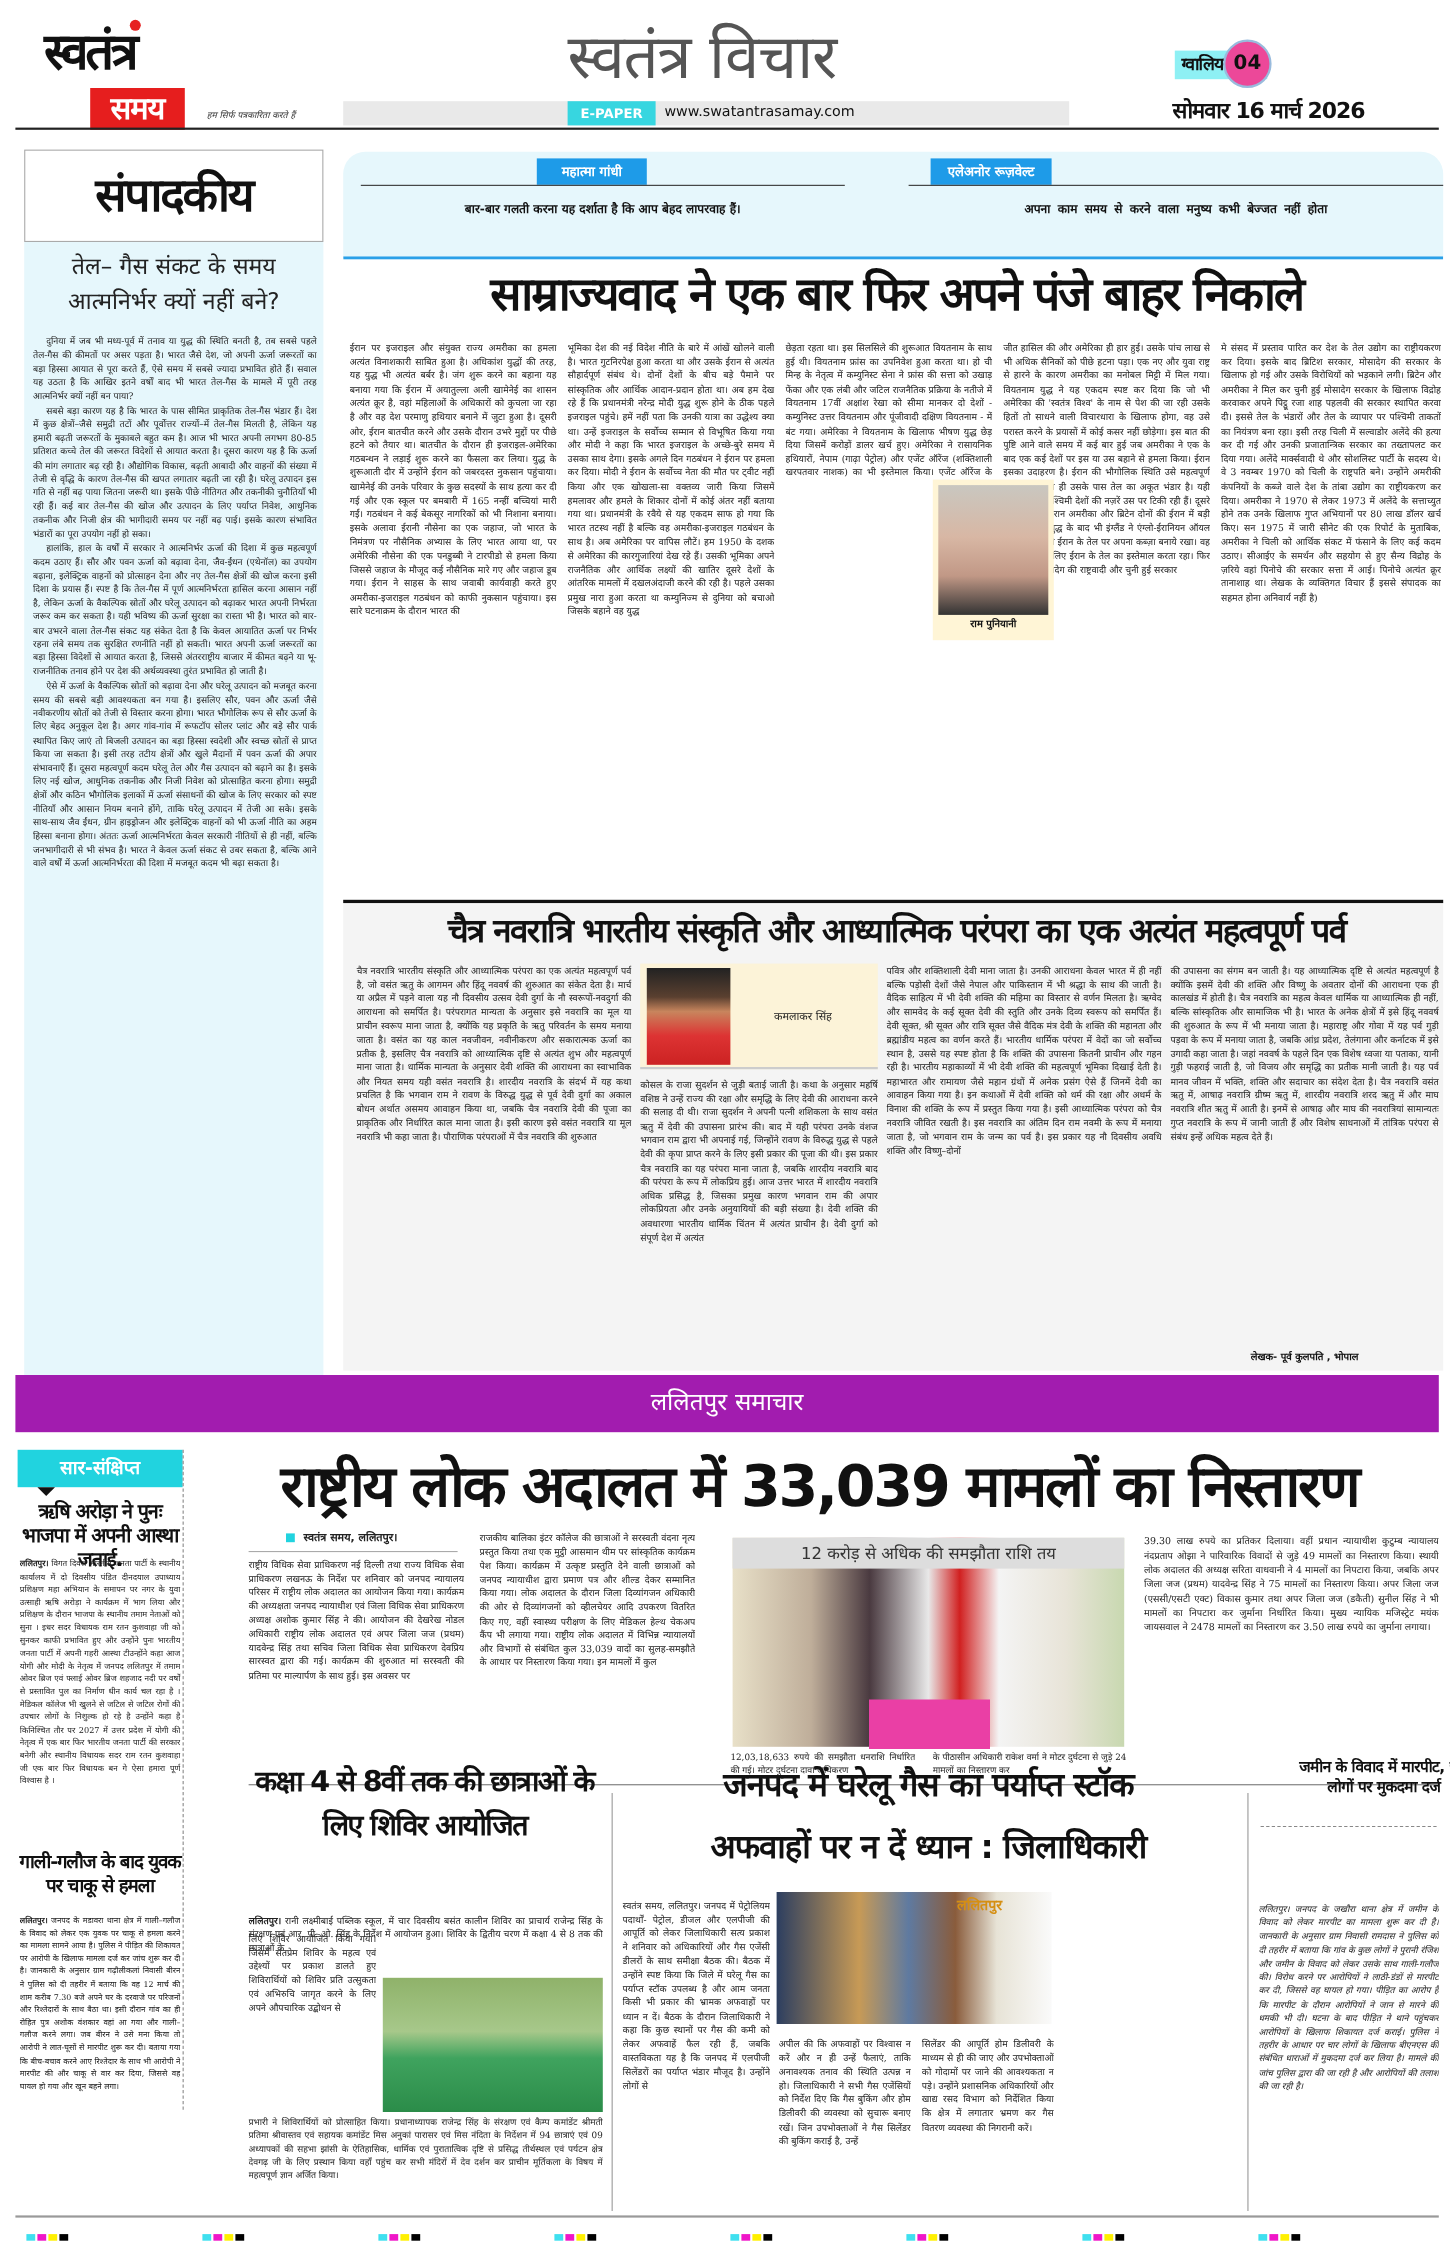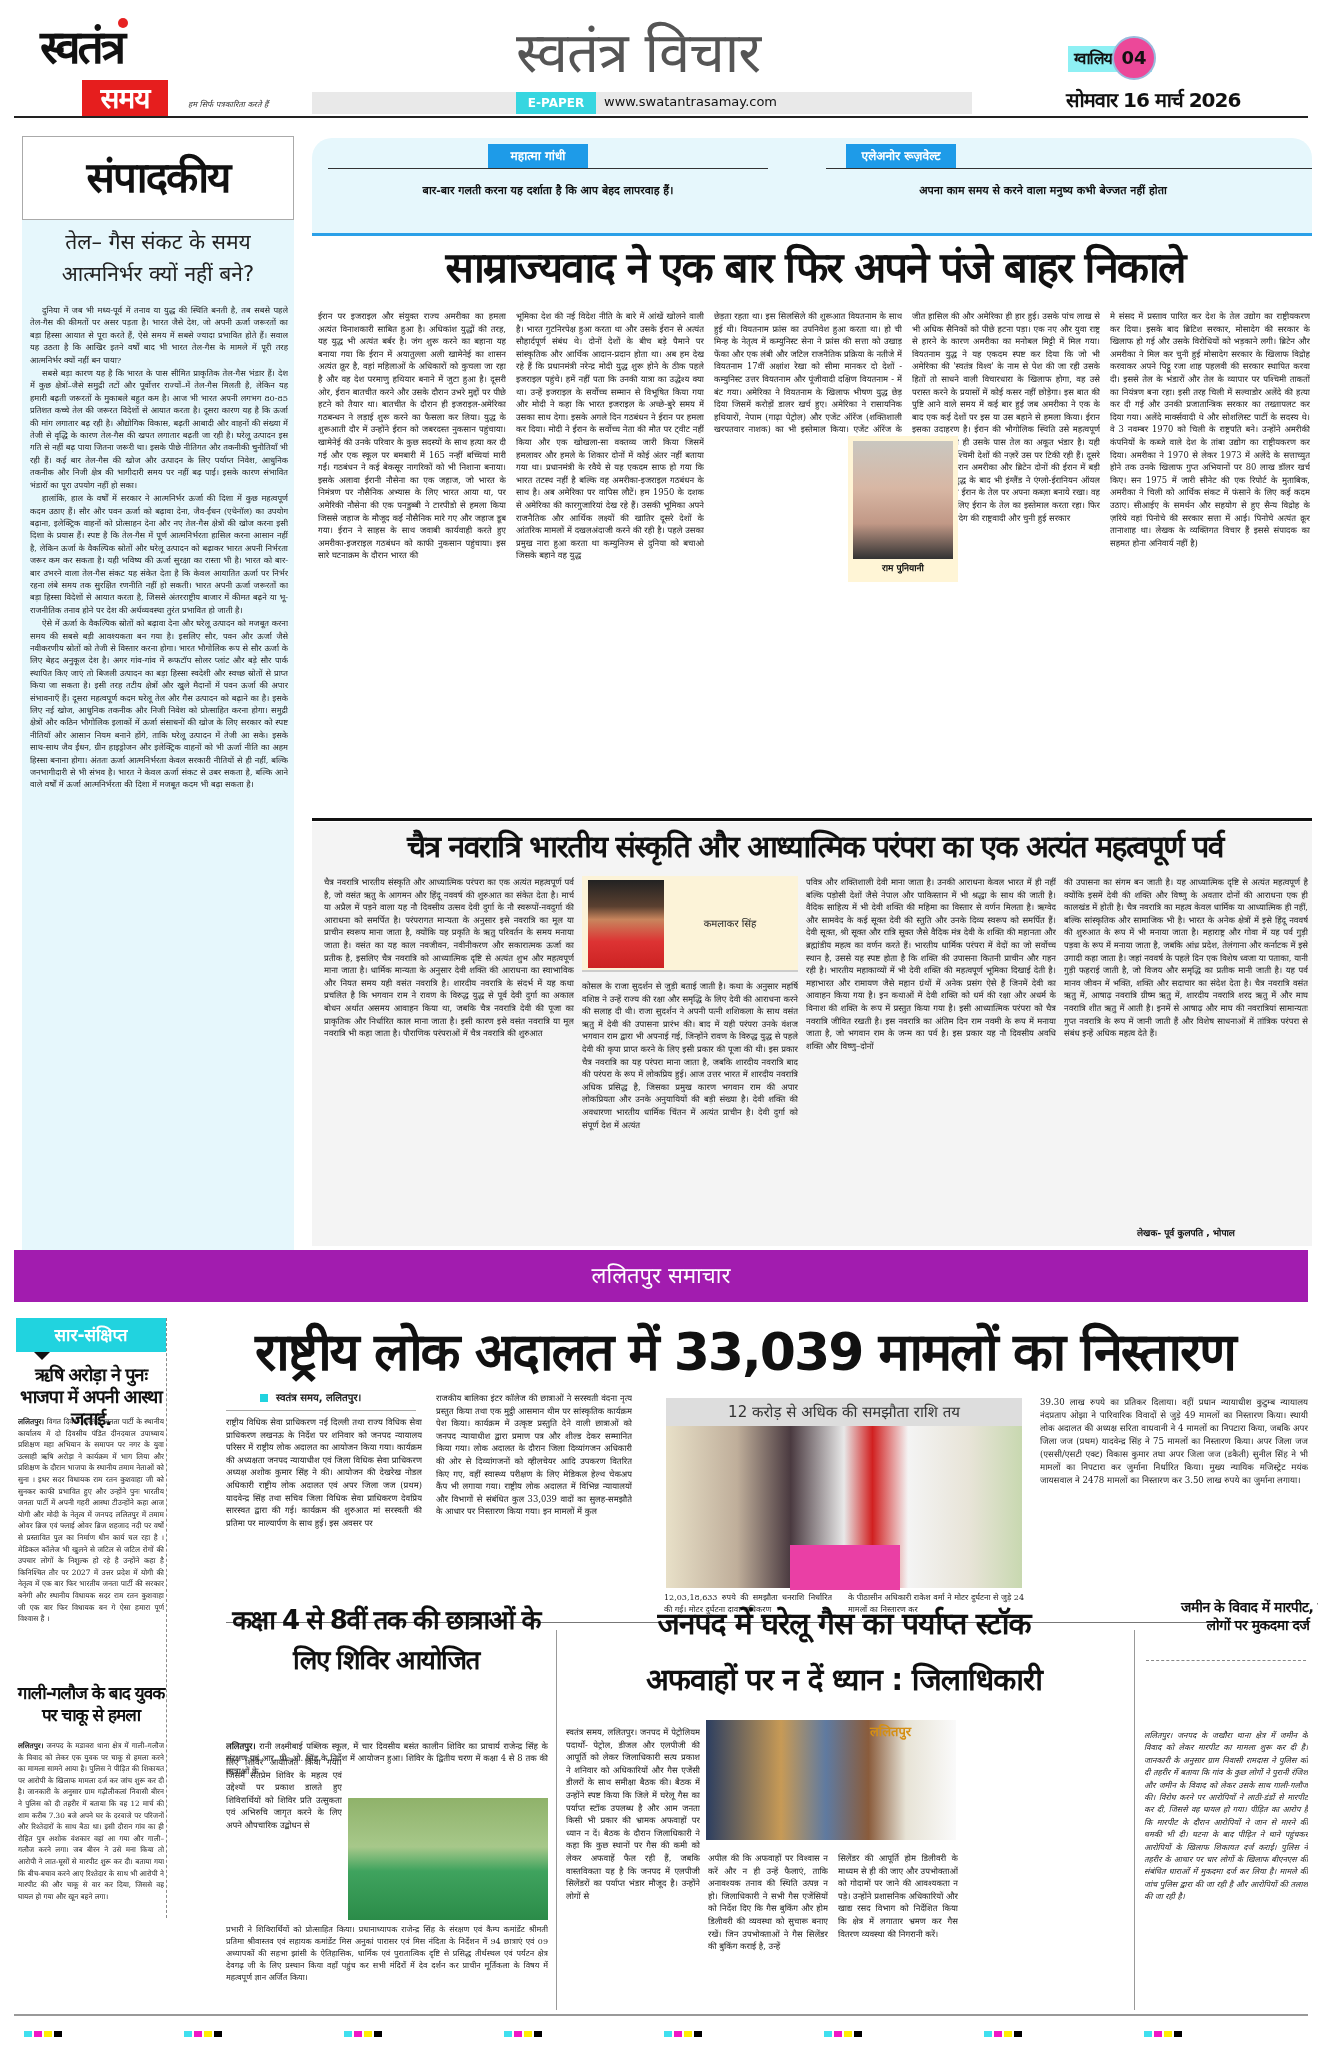--- a/index.html
+++ b/index.html
@@ -102,21 +102,21 @@
   <p>हालांकि, हाल के वर्षों में सरकार ने आत्मनिर्भर ऊर्जा की दिशा में कुछ महत्वपूर्ण कदम उठाए हैं। सौर और पवन ऊर्जा को बढ़ावा देना, जैव-ईंधन (एथेनॉल) का उपयोग बढ़ाना, इलेक्ट्रिक वाहनों को प्रोत्साहन देना और नए तेल-गैस क्षेत्रों की खोज करना इसी दिशा के प्रयास हैं। स्पष्ट है कि तेल-गैस में पूर्ण आत्मनिर्भरता हासिल करना आसान नहीं है, लेकिन ऊर्जा के वैकल्पिक स्रोतों और घरेलू उत्पादन को बढ़ाकर भारत अपनी निर्भरता जरूर कम कर सकता है। यही भविष्य की ऊर्जा सुरक्षा का रास्ता भी है। भारत को बार-बार उभरने वाला तेल-गैस संकट यह संकेत देता है कि केवल आयातित ऊर्जा पर निर्भर रहना लंबे समय तक सुरक्षित रणनीति नहीं हो सकती। भारत अपनी ऊर्जा जरूरतों का बड़ा हिस्सा विदेशों से आयात करता है, जिससे अंतरराष्ट्रीय बाजार में कीमत बढ़ने या भू-राजनीतिक तनाव होने पर देश की अर्थव्यवस्था तुरंत प्रभावित हो जाती है।</p>
   <p>ऐसे में ऊर्जा के वैकल्पिक स्रोतों को बढ़ावा देना और घरेलू उत्पादन को मजबूत करना समय की सबसे बड़ी आवश्यकता बन गया है। इसलिए सौर, पवन और ऊर्जा जैसे नवीकरणीय स्रोतों को तेजी से विस्तार करना होगा। भारत भौगोलिक रूप से सौर ऊर्जा के लिए बेहद अनुकूल देश है। अगर गांव-गांव में रूफटॉप सोलर प्लांट और बड़े सौर पार्क स्थापित किए जाएं तो बिजली उत्पादन का बड़ा हिस्सा स्वदेशी और स्वच्छ स्रोतों से प्राप्त किया जा सकता है। इसी तरह तटीय क्षेत्रों और खुले मैदानों में पवन ऊर्जा की अपार संभावनाएँ हैं। दूसरा महत्वपूर्ण कदम घरेलू तेल और गैस उत्पादन को बढ़ाने का है। इसके लिए नई खोज, आधुनिक तकनीक और निजी निवेश को प्रोत्साहित करना होगा। समुद्री क्षेत्रों और कठिन भौगोलिक इलाकों में ऊर्जा संसाधनों की खोज के लिए सरकार को स्पष्ट नीतियाँ और आसान नियम बनाने होंगे, ताकि घरेलू उत्पादन में तेजी आ सके। इसके साथ-साथ जैव ईंधन, ग्रीन हाइड्रोजन और इलेक्ट्रिक वाहनों को भी ऊर्जा नीति का अहम हिस्सा बनाना होगा। अंततः ऊर्जा आत्मनिर्भरता केवल सरकारी नीतियों से ही नहीं, बल्कि जनभागीदारी से भी संभव है। भारत ने केवल ऊर्जा संकट से उबर सकता है, बल्कि आने वाले वर्षों में ऊर्जा आत्मनिर्भरता की दिशा में मजबूत कदम भी बढ़ा सकता है।</p>
 </div>
 
 <div class="abs quote-panel"></div>
 <div class="abs quote-tag" style="left:488px;top:144px;width:100px;">महात्मा गांधी</div>
 <div class="abs quote-rule" style="left:328px;top:168px;width:440px;"></div>
 <div class="abs quote-text" style="left:328px;top:182px;width:440px;">बार-बार गलती करना यह दर्शाता है कि आप बेहद लापरवाह हैं।</div>
 <div class="abs quote-tag" style="left:846px;top:144px;width:110px;">एलेअनोर रूज़वेल्ट</div>
 <div class="abs quote-rule" style="left:826px;top:168px;width:486px;"></div>
-<div class="abs quote-text" style="left:800px;top:182px;width:486px;">अपना काम समय से करने वाला मनुष्य कभी बेज्जत नहीं होता</div>
+<div class="abs quote-text" style="left:826px;top:182px;width:486px;font-family:Liberation Mono, monospace;">अपना काम समय से करने वाला मनुष्य कभी बेज्जत नहीं होता</div>
 
 <h1 class="abs headline1">साम्राज्यवाद ने एक बार फिर अपने पंजे बाहर निकाले</h1>
 <div class="abs txt col" style="left:318px;width:188px;">ईरान पर इजराइल और संयुक्त राज्य अमरीका का हमला अत्यंत विनाशकारी साबित हुआ है। अधिकांश युद्धों की तरह, यह युद्ध भी अत्यंत बर्बर है। जंग शुरू करने का बहाना यह बनाया गया कि ईरान में अयातुल्ला अली खामेनेई का शासन अत्यंत क्रूर है, वहां महिलाओं के अधिकारों को कुचला जा रहा है और वह देश परमाणु हथियार बनाने में जुटा हुआ है। दूसरी ओर, ईरान बातचीत करने और उसके दौरान उभरे मुद्दों पर पीछे हटने को तैयार था। बातचीत के दौरान ही इजराइल-अमेरिका गठबन्धन ने लड़ाई शुरू करने का फैसला कर लिया। युद्ध के शुरूआती दौर में उन्होंने ईरान को जबरदस्त नुकसान पहुंचाया। खामेनेई की उनके परिवार के कुछ सदस्यों के साथ हत्या कर दी गई और एक स्कूल पर बमबारी में 165 नन्हीं बच्चियां मारी गईं। गठबंधन ने कई बेकसूर नागरिकों को भी निशाना बनाया। इसके अलावा ईरानी नौसेना का एक जहाज, जो भारत के निमंत्रण पर नौसैनिक अभ्यास के लिए भारत आया था, पर अमेरिकी नौसेना की एक पनडुब्बी ने टारपीडो से हमला किया जिससे जहाज के मौजूद कई नौसैनिक मारे गए और जहाज डूब गया। ईरान ने साहस के साथ जवाबी कार्यवाही करते हुए अमरीका-इजराइल गठबंधन को काफी नुकसान पहुंचाया। इस सारे घटनाक्रम के दौरान भारत की</div>
 <div class="abs txt col" style="left:516px;width:188px;">भूमिका देश की नई विदेश नीति के बारे में आंखें खोलने वाली है। भारत गुटनिरपेक्ष हुआ करता था और उसके ईरान से अत्यंत सौहार्दपूर्ण संबंध थे। दोनों देशों के बीच बड़े पैमाने पर सांस्कृतिक और आर्थिक आदान-प्रदान होता था। अब हम देख रहे हैं कि प्रधानमंत्री नरेन्द्र मोदी युद्ध शुरू होने के ठीक पहले इजराइल पहुंचे। हमें नहीं पता कि उनकी यात्रा का उद्धेश्य क्या था। उन्हें इजराइल के सर्वोच्च सम्मान से विभूषित किया गया और मोदी ने कहा कि भारत इजराइल के अच्छे-बुरे समय में उसका साथ देगा। इसके अगले दिन गठबंधन ने ईरान पर हमला कर दिया। मोदी ने ईरान के सर्वोच्च नेता की मौत पर ट्वीट नहीं किया और एक खोखला-सा वक्तव्य जारी किया जिसमें हमलावर और हमले के शिकार दोनों में कोई अंतर नहीं बताया गया था। प्रधानमंत्री के रवैये से यह एकदम साफ हो गया कि भारत तटस्थ नहीं है बल्कि वह अमरीका-इजराइल गठबंधन के साथ है। अब अमेरिका पर वापिस लौटें। हम 1950 के दशक से अमेरिका की कारगुजारियां देख रहे हैं। उसकी भूमिका अपने राजनैतिक और आर्थिक लक्ष्यों की खातिर दूसरे देशों के आंतरिक मामलों में दखलअंदाजी करने की रही है। पहले उसका प्रमुख नारा हुआ करता था कम्युनिज्म से दुनिया को बचाओ जिसके बहाने वह युद्ध</div>
 <div class="abs txt col" style="left:714px;width:188px;height:126px;">छेड़ता रहता था। इस सिलसिले की शुरूआत वियतनाम के साथ हुई थी। वियतनाम फ्रांस का उपनिवेश हुआ करता था। हो ची मिन्ह के नेतृत्व में कम्युनिस्ट सेना ने फ्रांस की सत्ता को उखाड़ फेंका और एक लंबी और जटिल राजनैतिक प्रक्रिया के नतीजे में वियतनाम 17वीं अक्षांश रेखा को सीमा मानकर दो देशों - कम्युनिस्ट उत्तर वियतनाम और पूंजीवादी दक्षिण वियतनाम - में बंट गया। अमेरिका ने वियतनाम के खिलाफ भीषण युद्ध छेड़ दिया जिसमें करोड़ों डालर खर्च हुए। अमेरिका ने रासायनिक हथियारों, नेपाम (गाढ़ा पेट्रोल) और एजेंट ऑरेंज (शक्तिशाली खरपतवार नाशक) का भी इस्तेमाल किया। एजेंट ऑरेंज के उपयोग का उद्देश्य था जंगलों में पेड़-पौधों की पत्तियों और घास को नष्ट करना ताकि वियतकांग (वियतनामी जनता द्वारा स्थापित की गई सेना) के लिए छिपने की जगह न बचे। नेपाम से बड़ी संख्या में लोगों को जलने के गंभीर घाव हो गए। एजेंट ऑरेंज से भी कई लोगों के खेत और फसलें बर्बाद हो गईं और पशुओं को भी जान गंवानी पड़ी। वियतनाम की जनता हो ची मिन्ह के साथ थी। वियतकांग ने गोरिल्ला युद्ध करते हुए</div>
 <div class="abs txt col" style="left:912px;width:188px;">जीत हासिल की और अमेरिका ही हार हुई। उसके पांच लाख से भी अधिक सैनिकों को पीछे हटना पड़ा। एक नए और युवा राष्ट्र से हारने के कारण अमरीका का मनोबल मिट्टी में मिल गया। वियतनाम युद्ध ने यह एकदम स्पष्ट कर दिया कि जो भी अमेरिका की 'स्वतंत्र विश्व' के नाम से पेश की जा रही उसके हितों तो साधने वाली विचारधारा के खिलाफ होगा, वह उसे परास्त करने के प्रयासों में कोई कसर नहीं छोड़ेगा। इस बात की पुष्टि आने वाले समय में कई बार हुई जब अमरीका ने एक के बाद एक कई देशों पर इस या उस बहाने से हमला किया। ईरान इसका उदाहरण है। ईरान की भौगोलिक स्थिति उसे महत्वपूर्ण बनाती है। साथ ही उसके पास तेल का अकूत भंडार है। यही कारण है कि पश्चिमी देशों की नज़रें उस पर टिकी रही हैं। दूसरे विश्वयुद्ध के दौरान अमरीका और ब्रिटेन दोनों की ईरान में बड़ी मौजूदगी थी। युद्ध के बाद भी इंग्लैंड ने एंग्लो-ईरानियन ऑयल कंपनी के ज़रिये ईरान के तेल पर अपना कब्ज़ा बनाये रखा। वह अपने हितों के लिए ईरान के तेल का इस्तेमाल करता रहा। फिर 1951 में मोसादेग की राष्ट्रवादी और चुनी हुई सरकार</div>
 <div class="abs txt col" style="left:1110px;width:200px;">मे संसद में प्रस्ताव पारित कर देश के तेल उद्योग का राष्ट्रीयकरण कर दिया। इसके बाद ब्रिटिश सरकार, मोसादेग की सरकार के खिलाफ हो गई और उसके विरोधियों को भड़काने लगी। ब्रिटेन और अमरीका ने मिल कर चुनी हुई मोसादेग सरकार के खिलाफ विद्रोह करवाकर अपने पिट्ठू रजा शाह पहलवी की सरकार स्थापित करवा दी। इससे तेल के भंडारों और तेल के व्यापार पर पश्चिमी ताकतों का नियंत्रण बना रहा। इसी तरह चिली में सल्वाडोर अलेंदे की हत्या कर दी गई और उनकी प्रजातान्त्रिक सरकार का तख्तापलट कर दिया गया। अलेंदे मार्क्सवादी थे और सोशलिस्ट पार्टी के सदस्य थे। वे 3 नवम्बर 1970 को चिली के राष्ट्रपति बने। उन्होंने अमरीकी कंपनियों के कब्जे वाले देश के तांबा उद्योग का राष्ट्रीयकरण कर दिया। अमरीका ने 1970 से लेकर 1973 में अलेंदे के सत्ताच्युत होने तक उनके खिलाफ गुप्त अभियानों पर 80 लाख डॉलर खर्च किए। सन 1975 में जारी सीनेट की एक रिपोर्ट के मुताबिक, अमरीका ने चिली को आर्थिक संकट में फंसाने के लिए कई कदम उठाए। सीआईए के समर्थन और सहयोग से हुए सैन्य विद्रोह के ज़रिये वहां पिनोचे की सरकार सत्ता में आई। पिनोचे अत्यंत क्रूर तानाशाह था। लेखक के व्यक्तिगत विचार हैं इससे संपादक का सहमत होना अनिवार्य नहीं है)</div>
 <div class="abs txt" style="left:714px;top:440px;width:128px;height:340px;"></div>
 <div class="abs photo-ram">
   <div class="img"></div>

